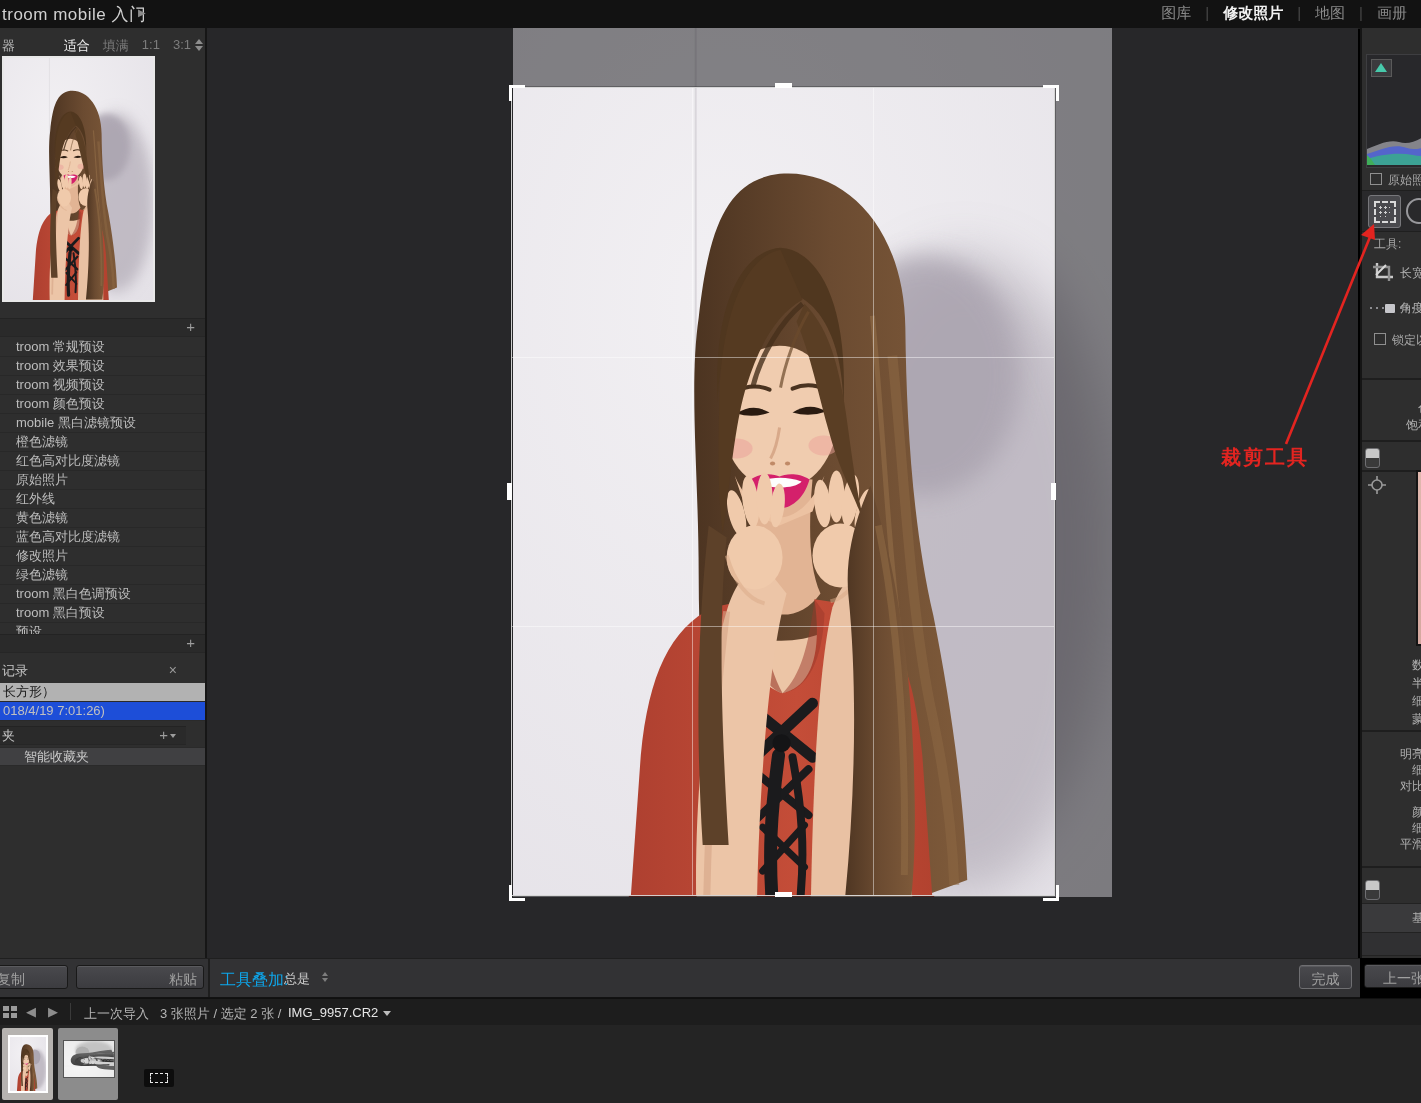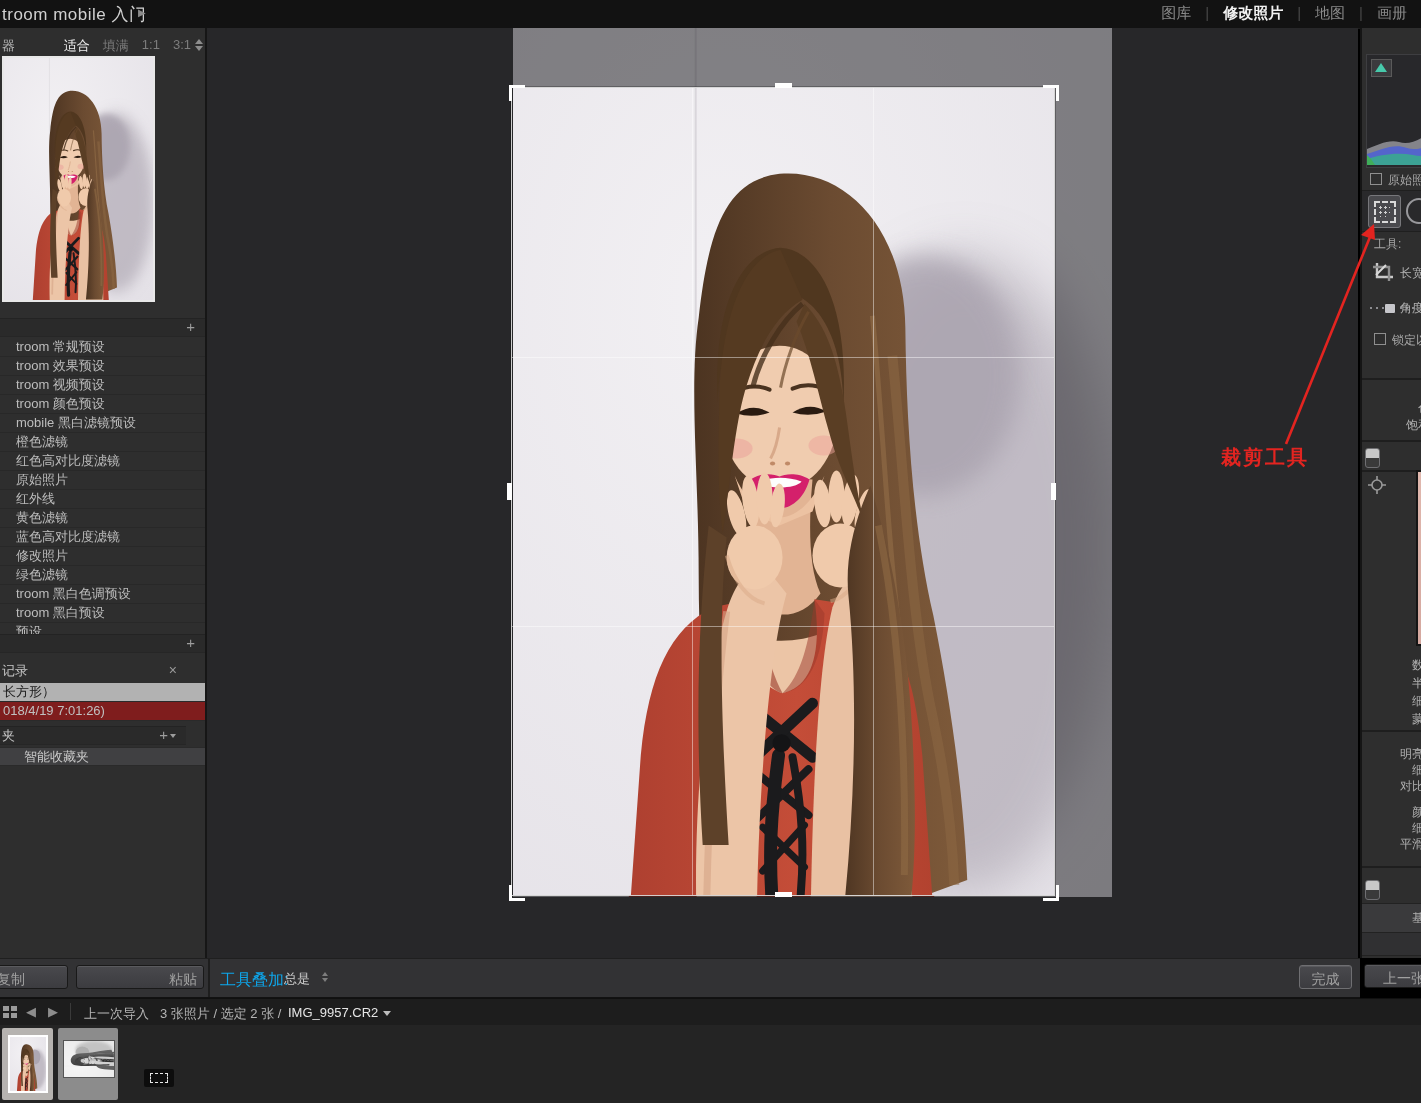--- a/index.html
+++ b/index.html
@@ -26,21 +26,21 @@
   .nav-thumb{position:absolute;left:2px;top:28px;width:153px;height:246px;background:#111;border:2px solid #e8e8e8;box-sizing:border-box;}
   .nav-thumb svg{width:100%;height:100%;display:block;}
   .panel-head{position:absolute;left:0;width:205px;height:17px;background:#2a2a2a;border-top:1px solid #232323;border-bottom:1px solid #262626;}
   .plus{position:absolute;right:10px;top:0px;color:#9d9d9d;font-size:15px;line-height:16px;}
   .plus .mini-caret{display:inline-block;width:0;height:0;border-left:3px solid transparent;border-right:3px solid transparent;border-top:4px solid #9d9d9d;margin-left:2px;vertical-align:2px;}
   .preset-list{position:absolute;left:0;top:310px;width:205px;}
   .preset-row{height:18px;line-height:18px;font-size:13px;color:#bdbdbd;padding-left:16px;white-space:nowrap;overflow:hidden;border-bottom:1px solid rgba(0,0,0,.12);}
   .hist-head{position:absolute;left:0;width:186px;height:18px;font-size:13px;color:#c6c6c6;}
   .hist-head .x{position:absolute;right:9px;top:0;color:#9a9a9a;font-size:14px;}
   .hist-list{position:absolute;left:0;width:205px;}
-  .hist-row{height:18px;line-height:18px;font-size:13px;color:#c0c0c0;background:#7f1d1d;padding-left:3px;white-space:nowrap;border-bottom:1px solid #2a2a2a;}
+  .hist-row{height:18px;line-height:18px;font-size:13px;color:#c0c0c0;background:#1d4ed8;padding-left:3px;white-space:nowrap;border-bottom:1px solid #2a2a2a;}
   .hist-row.selected{background:#b2b2b2;color:#1b1b1b;}
   .coll-row{height:17px;line-height:17px;font-size:13px;color:#cacaca;background:#404042;padding-left:24px;border-top:1px solid #2a2a2a;border-bottom:1px solid #2a2a2a;}
   
   .canvas{left:207px;top:28px;width:1151px;height:930px;background:#272729;overflow:hidden;}
   .photo-holder{position:absolute;left:306px;top:0px;width:599px;height:869px;}
   .photo-holder svg{position:absolute;left:0;top:0;width:599px;height:869px;}
   .dim{position:absolute;left:0;top:0;width:599px;height:869px;background:rgba(28,28,33,.52);}
   .cropwin{position:absolute;left:305px;top:60px;width:542px;height:807px;overflow:hidden;outline:1px solid rgba(235,235,235,.85);box-shadow:0 0 0 2px rgba(0,0,0,.25);}
   .cropwin svg{position:absolute;left:1px;top:-32px;width:599px;height:869px;}
   .gridline{position:absolute;background:rgba(255,255,255,.45);}

